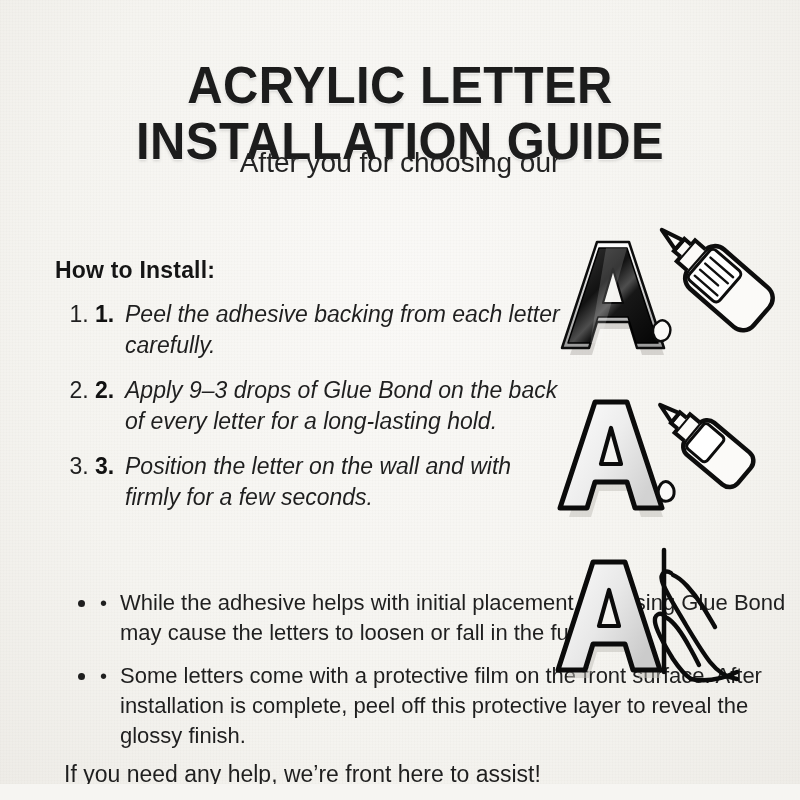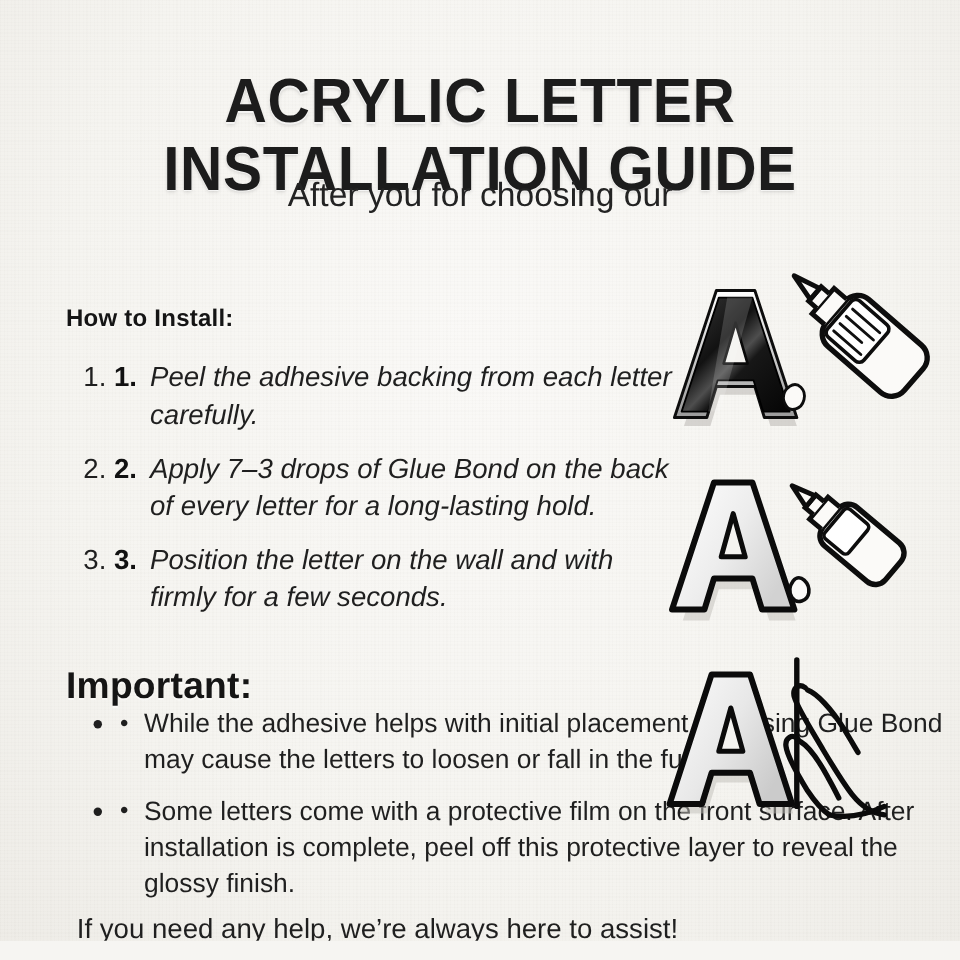--- a/index.html
+++ b/index.html
@@ -63,21 +63,21 @@
     font-size: 28px;
     line-height: 42px;
     font-weight: 400;
     color: #232323;
   }
   .subtitle .line { display: block; }
 
   .section-heading {
     position: absolute;
     left: 55px;
-    font-size: 20px;
+    font-size: 23px;
     font-weight: 700;
     color: #151515;
     letter-spacing: 0.2px;
     text-shadow: 0 1px 0 rgba(255,255,255,.6);
   }
   .section-heading.install { top: 238px; }
   .section-heading.important { top: 528px; font-size: 31px; }
 
   
   .steps {
@@ -165,42 +165,41 @@
 
   <h2 class="section-heading install">How to Install:</h2>
 
   <ol class="steps">
     <li class="step">
       <span class="num">1.</span>
       <span class="txt">Peel the adhesive backing from each letter carefully.</span>
     </li>
     <li class="step">
       <span class="num">2.</span>
-      <span class="txt">Apply 7–3 drops of Glue Bond on the back of every letter for a long-lasting hold.</span>
+      <span class="txt">Apply 9–3 drops of Glue Bond on the back of every letter for a long-lasting hold.</span>
     </li>
     <li class="step">
       <span class="num">3.</span>
       <span class="txt">Position the letter on the wall and with firmly for a few seconds.</span>
     </li>
   </ol>
 
-  <h2 class="section-heading important">Important:</h2>
 
   <ul class="bullets">
     <li class="bullet">
       <span class="dot">•</span>
       <span class="txt">While the adhesive helps with initial placement, not using Glue Bond may cause the letters to loosen or fall in the future.</span>
     </li>
     <li class="bullet">
       <span class="dot">•</span>
       <span class="txt">Some letters come with a protective film on the front surface. After installation is complete, peel off this protective layer to reveal the glossy finish.</span>
     </li>
   </ul>
 
-  <div class="closing">If you need any help, we’re always here to assist!</div>
+  <div class="closing">If you need any help, we’re front here to assist!</div>
 
   <div class="illus" id="illus-1">
     <svg viewBox="0 0 250 150" xmlns="http://www.w3.org/2000/svg">
       <defs>
         <linearGradient id="blackA" x1="0" y1="0" x2="1" y2="1">
           <stop offset="0%" stop-color="#3a3a3a"></stop>
           <stop offset="38%" stop-color="#121212"></stop>
           <stop offset="52%" stop-color="#4e4e4e"></stop>
           <stop offset="60%" stop-color="#171717"></stop>
           <stop offset="100%" stop-color="#050505"></stop>

